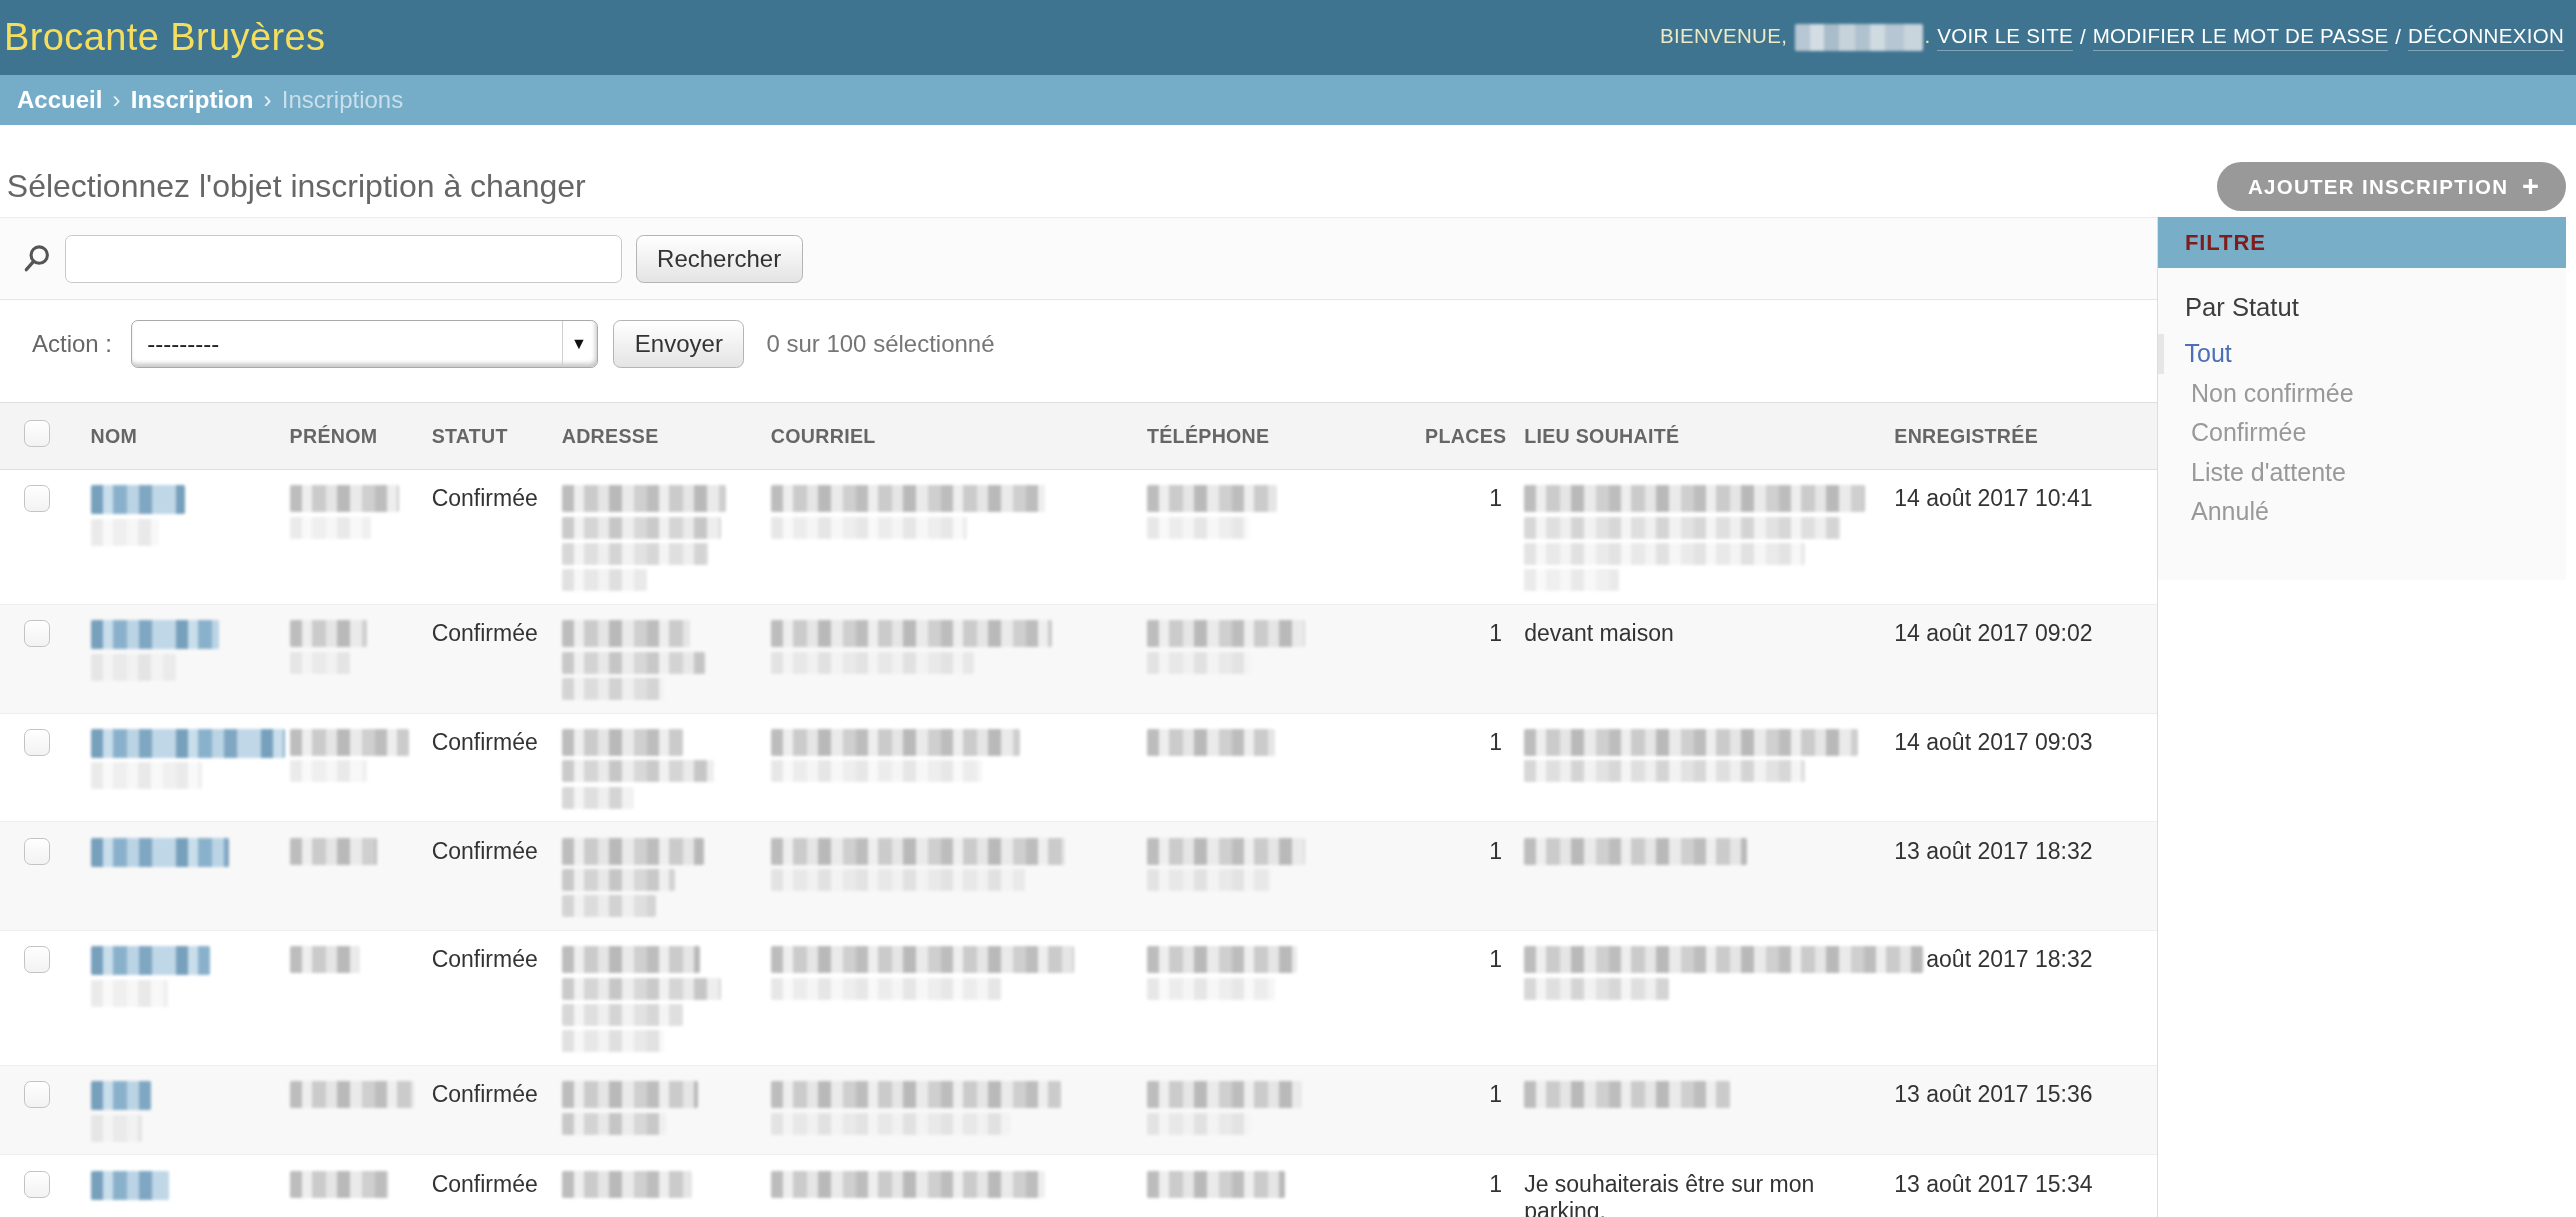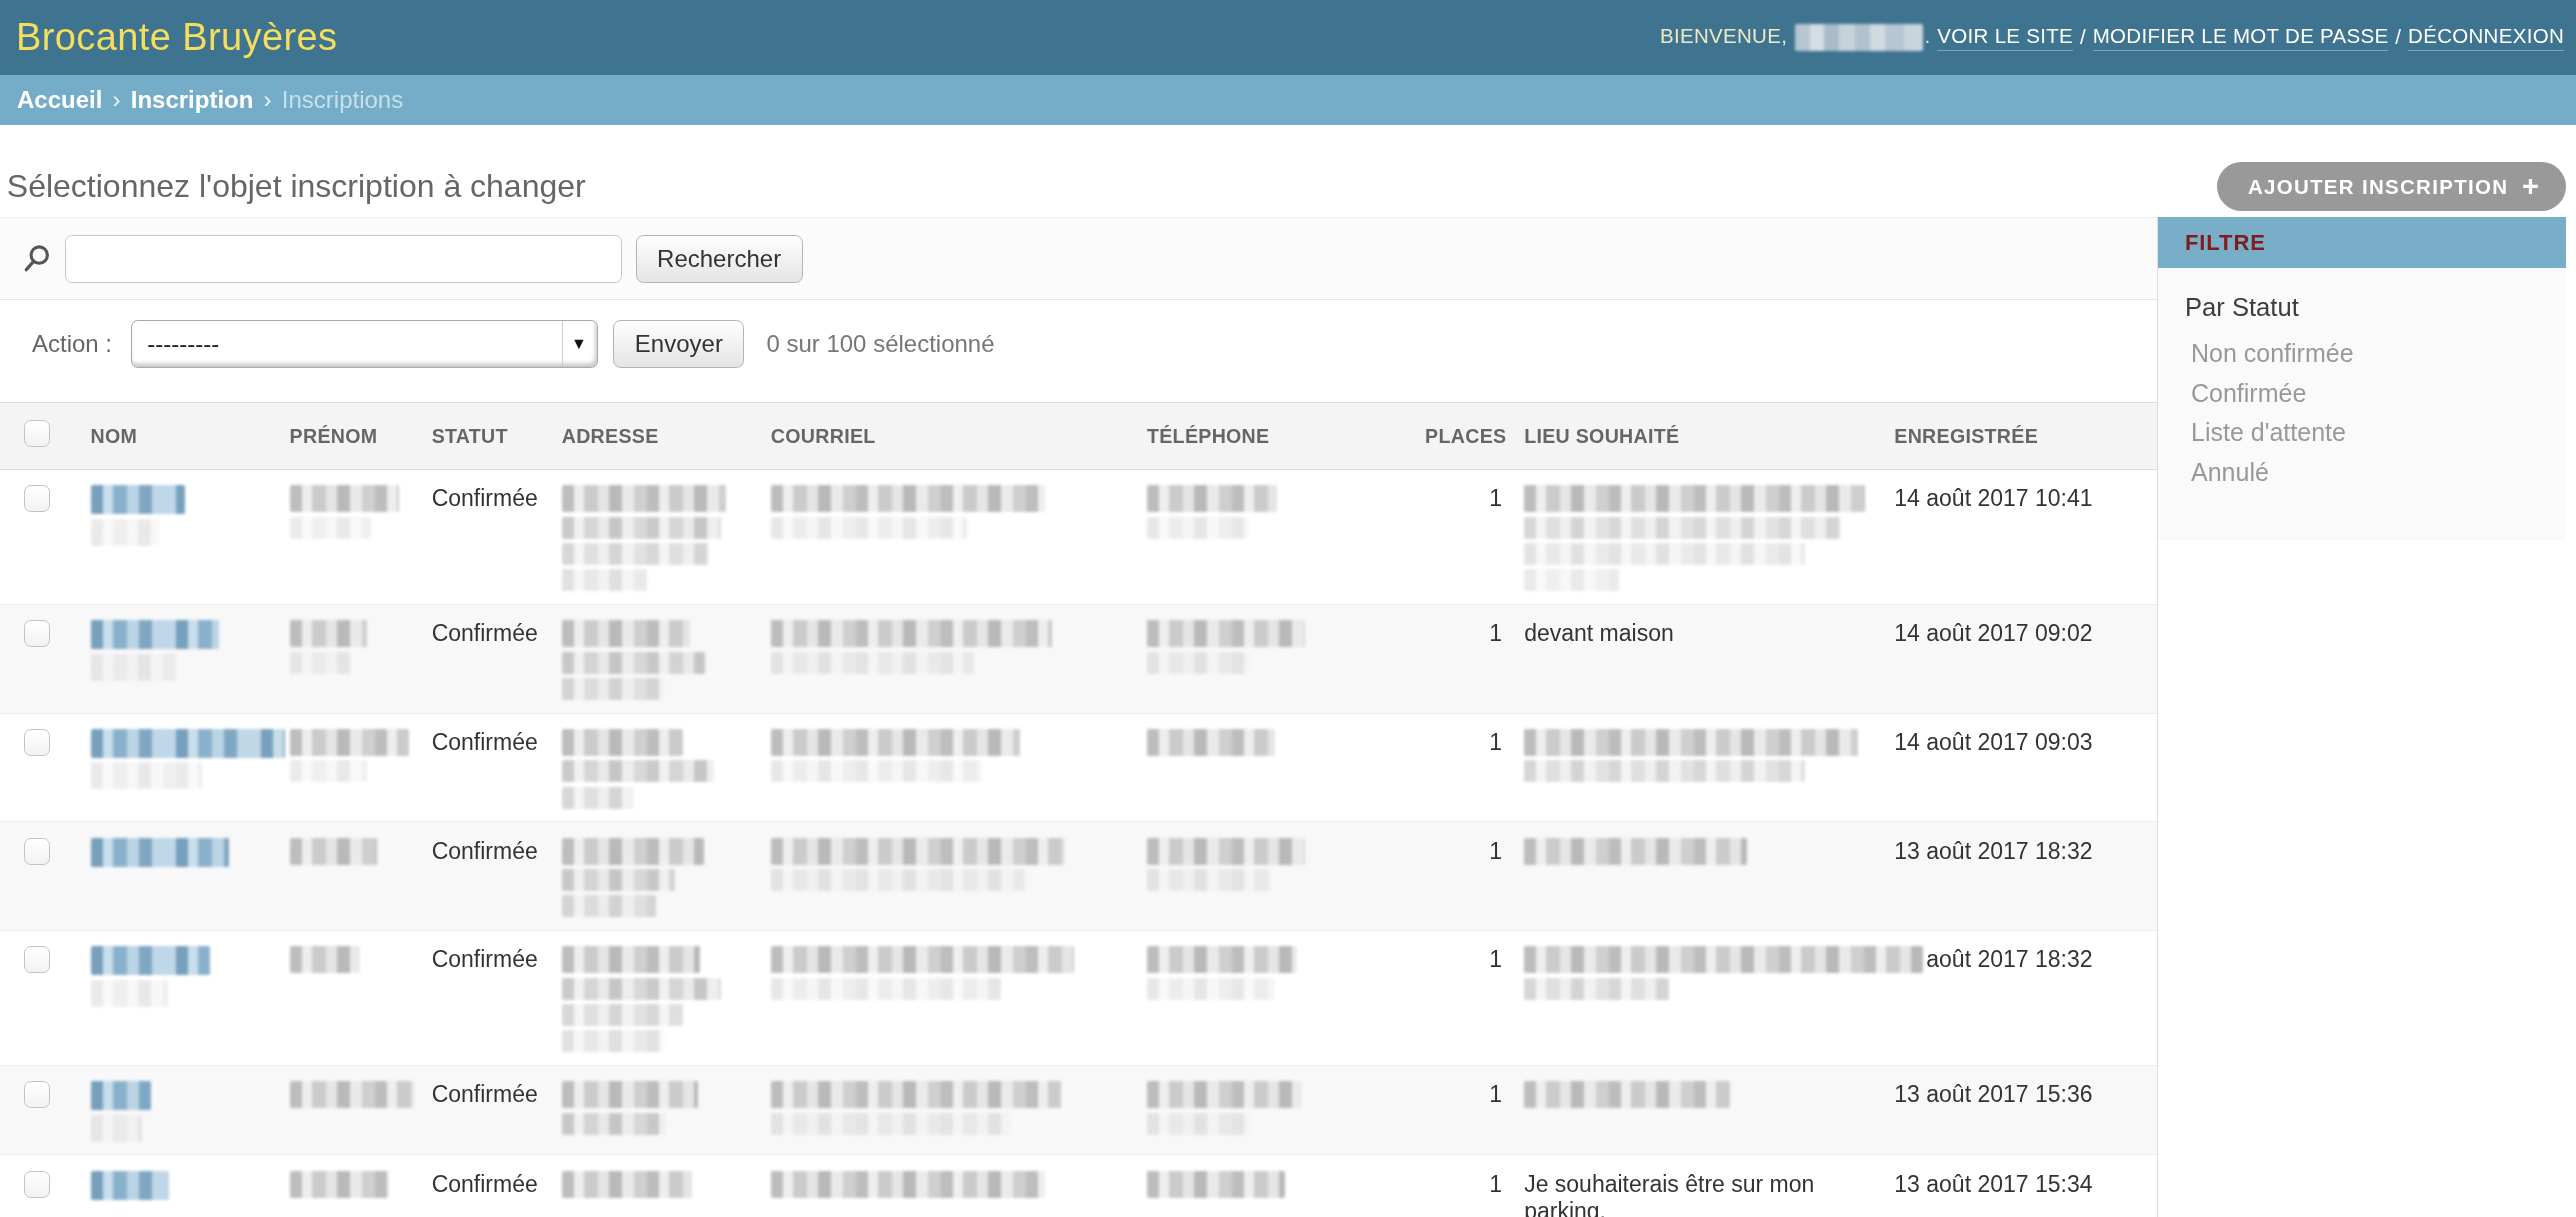--- a/index.html
+++ b/index.html
@@ -5,21 +5,21 @@
   * { margin:0; padding:0; box-sizing:border-box; }
   html,body { width:2576px; height:1217px; overflow:hidden; }
   body { font-family:"Liberation Sans","DejaVu Sans",sans-serif; background:#fff; color:var(--text); }
   :root {
     --header-bg:#3e7490; --crumb-bg:#75adc9; --accent:#79aec8; --yellow:#f5dd5d;
     --sel-link:#4d6fb8; --muted:#999; --btn-gray:#999; --stripe:#f8f8f8;
     --text:#333; --th-text:#666;
   }
 
   
-  #site-header { height:75px; background:var(--header-bg); display:flex; align-items:center; justify-content:space-between; padding:0 12px 0 16px; }
+  #site-header { height:75px; background:var(--header-bg); display:flex; align-items:center; justify-content:space-between; padding:0 12px 0 4px; }
   #site-title { color:var(--yellow); font-size:38px; font-weight:400; letter-spacing:0.4px; }
   #user-tools { color:#efe9c3; font-size:20.5px; letter-spacing:0.3px; white-space:nowrap; display:flex; align-items:center; gap:6.8px; }
   #user-tools .ut-link { color:#fff; text-decoration:none; border-bottom:1.7px solid rgba(255,255,255,.35); padding-bottom:1.7px; cursor:pointer; }
   #user-tools .sep { color:#fff; }
   .rd-user { display:inline-block; width:128px; height:27px; vertical-align:middle; margin:0 1.7px;
     background:linear-gradient(90deg,#b6c6d2 0 15.3px,#d4dde3 15.3px 29px,#a9bcc9 29px 44px,#c7d3db 44px 60px,#b0c2ce 60px 75px,#d0dae1 75px 90px,#b6c6d2 90px 109px,#c9d5dc 109px 128px);
     filter:blur(1.7px); border-radius:1.7px; }
 
   
   #breadcrumbs { height:50px; background:var(--crumb-bg); display:flex; align-items:center; padding:0 17px; font-size:24px; gap:10.2px; }
@@ -371,20 +371,21 @@
           </tr>
         </tbody>
     </table>
   </div>
 
   <aside id="sidebar-col">
     <div id="filter-panel">
       <h2 id="filter-title">FILTRE</h2>
       <h3 id="filter-group-title">Par Statut</h3>
       <ul id="filter-list">
+          <li class="selected"><a>Tout</a></li>
           <li><a>Non confirmée</a></li>
           <li><a>Confirmée</a></li>
           <li><a>Liste d'attente</a></li>
           <li><a>Annulé</a></li>
         </ul>
     </div>
   </aside>
 </div>
 
 

